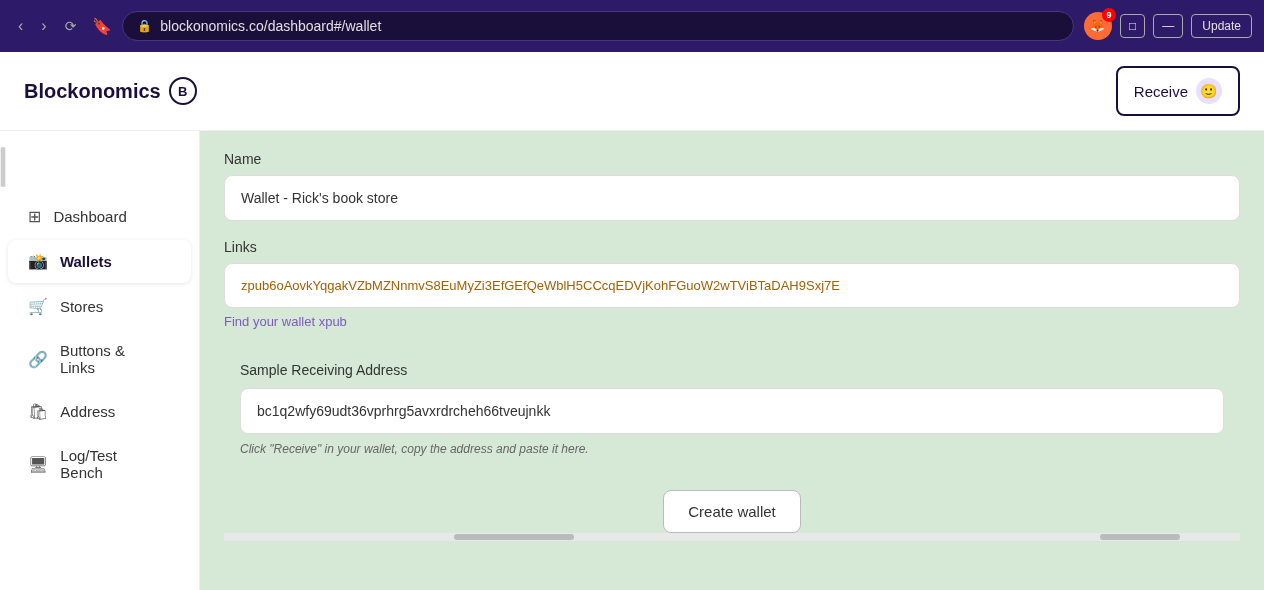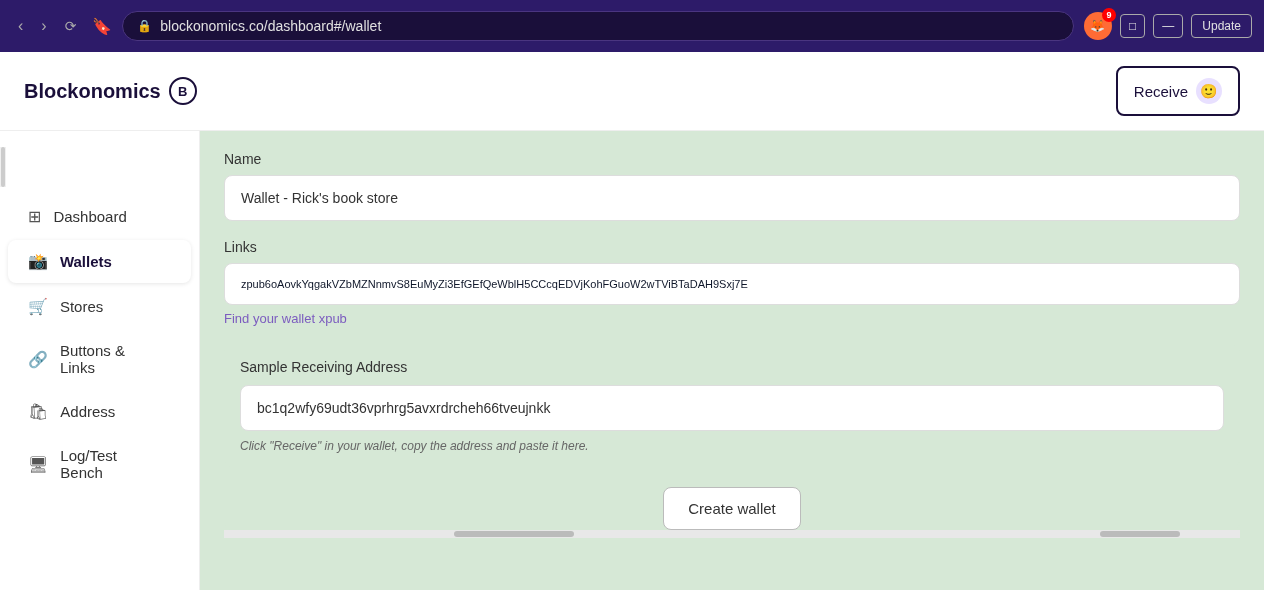--- a/index.html
+++ b/index.html
@@ -171,22 +171,22 @@
       padding: 14px 16px;
       border: 1px solid #ddd;
       border-radius: 8px;
       background: white;
       font-size: 14px;
       color: #333;
       outline: none;
     }
 
     .xpub-input {
-      font-size: 11px;
-      color: #0f172a;
+      font-size: 13px;
+      color: #a16207;
       overflow: hidden;
       text-overflow: ellipsis;
       white-space: nowrap;
     }
 
     .find-wallet-link {
       color: #7c5cbf;
       font-size: 13px;
       text-decoration: none;
       display: inline-block;

